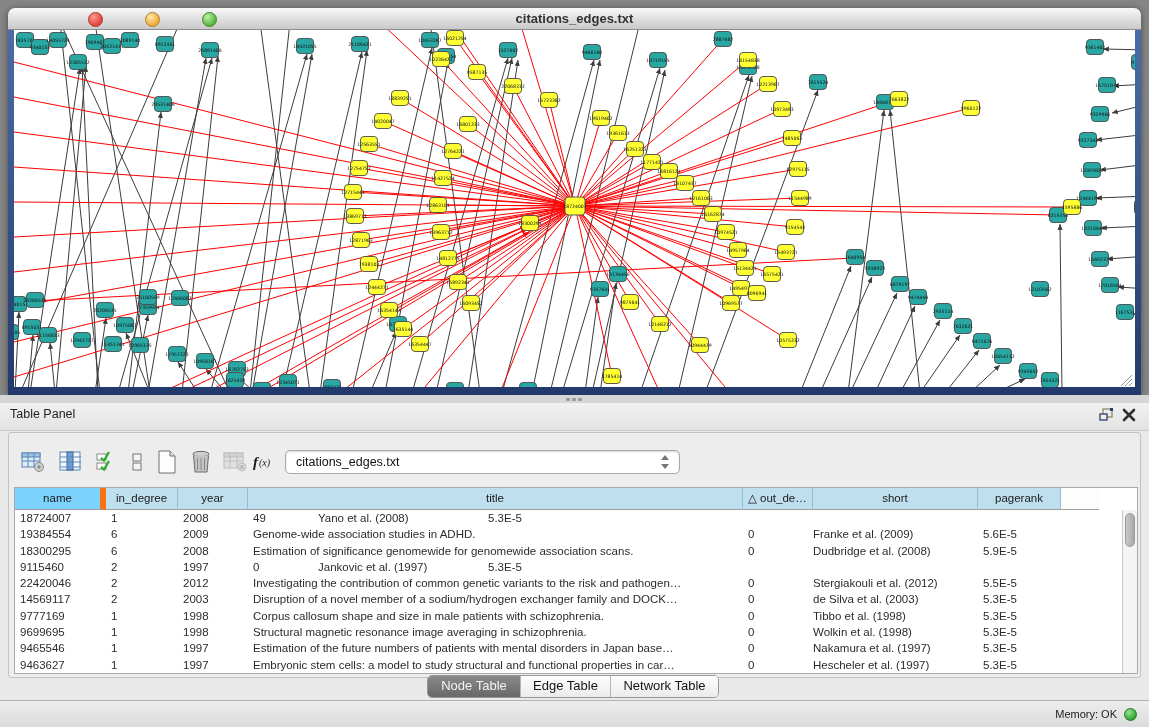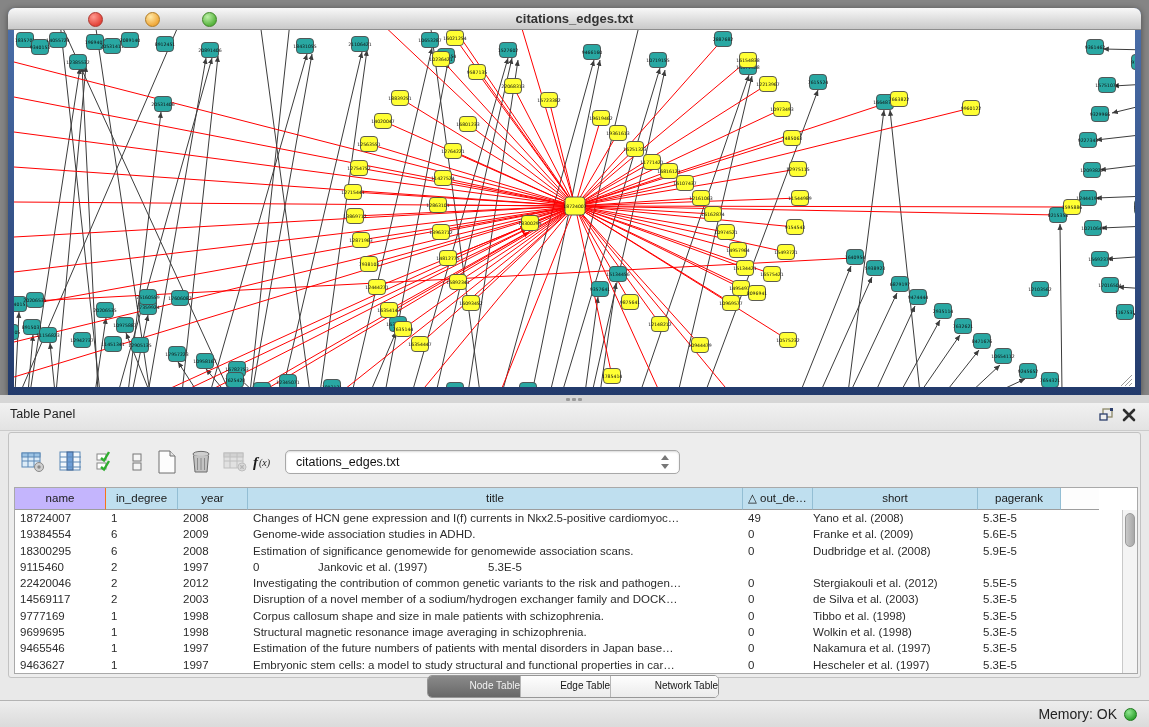--- a/index.html
+++ b/index.html
@@ -42,46 +42,46 @@
          box-shadow:inset 0 1px 2px rgba(0,0,0,.15);font-size:12.5px;color:#111;
          line-height:22px;padding-left:10px;cursor:pointer}
   .stepper{position:absolute;right:8px;top:3px;width:12px;height:16px}
 
   .dtable{position:absolute;left:14px;top:487px;width:1124px;height:187px;background:#fff;
           border:1px solid #a9a9a9;box-sizing:border-box;overflow:hidden}
   .thead{display:flex;height:22px}
   .th{box-sizing:border-box;font-size:11.5px;color:#1a1a1a;text-align:center;line-height:21px;
       background:#bfdfef;border-right:1px solid #93bed4;border-bottom:1px solid #9d9d9d;
       overflow:hidden;white-space:nowrap;cursor:pointer}
-  .th.gray{background:#c4b5fd;border-right:1px solid #f97316}
+  .th.gray{background:#7dd3fc;border-right:6px solid #f97316}
   .th.left{text-align:left;padding-left:5px}
   .th.filler{background:#fdfdfd;border-right:none;cursor:default}
   .tr{display:flex;height:16.3px}
   .td{box-sizing:border-box;font-size:11.5px;color:#2b2b2b;line-height:16.3px;
       overflow:hidden;white-space:nowrap;padding-left:5px}
   .td.center{text-align:left;padding-left:0}
   .col0{width:91px}.col1{width:72px}.col2{width:70px}.col3{width:495px}
   .col4{width:70px}.col5{width:165px}.col6{width:83px}.colf{width:38px}
   .vscroll{position:absolute;right:0;top:22px;bottom:0;width:15px;background:#f4f4f4;
            border-left:1px solid #c9c9c9;box-sizing:border-box}
   .vthumb{position:absolute;left:2px;top:3px;width:10px;height:34px;border-radius:5px;
           background:linear-gradient(90deg,#c9c9c9,#a8a8a8);border:1px solid #9a9a9a;box-sizing:border-box}
 
   
   .tabs{position:absolute;left:427px;top:675px;height:21px;display:flex;
         border:1px solid #979797;border-radius:5px;overflow:hidden;background:#fff}
-  .tab{font-size:10px;line-height:20px;text-align:right;cursor:pointer;
+  .tab{font-size:13px;line-height:20px;text-align:center;cursor:pointer;
        background:linear-gradient(#fefefe,#ebebeb);color:#151515;border-right:1px solid #b5b5b5;box-sizing:border-box}
   .tab:last-child{border-right:none}
   .tab.active{background:linear-gradient(#8a8a8a,#686868);color:#f3f3f3}
 
   
   .statusbar{position:absolute;left:0;top:700px;width:1149px;height:27px;
              background:linear-gradient(#ededed,#dbdbdb);border-top:1px solid #b3b3b3;box-sizing:border-box}
-  .memlabel{position:absolute;right:32px;top:0;font-size:14px;color:#222;line-height:26px}
+  .memlabel{position:absolute;right:32px;top:0;font-size:11px;color:#222;line-height:26px}
   .memdot{position:absolute;right:12px;top:7px;width:13px;height:13px;border-radius:50%;
           background:radial-gradient(circle at 35% 30%,#8fe68f,#2ea22e 75%);border:1px solid #1f7a1f;box-sizing:border-box;cursor:pointer}
 </style>
 </head>
 <body>
 
 <div class="netwin">
   <div class="titlebar">
     <span class="tl red"></span>
     <span class="tl yel"></span>
@@ -866,21 +866,20 @@
       <div class="th col4 left"><span>△ </span>out_de…</div>
       <div class="th col5">short</div>
       <div class="th col6">pagerank</div>
       <div class="th filler colf"></div>
     </div>
   <div id="tbody">
       <div class="tr">
         <div class="td col0">18724007</div>
         <div class="td col1">1</div>
         <div class="td col2">2008</div>
-        <div class="td col3">Changes of HCN gene expression and I(f) currents in Nkx2.5-positive cardiomyoc…</div>
         <div class="td col4">49</div>
         <div class="td col5 center">Yano et al. (2008)</div>
         <div class="td col6">5.3E-5</div>
       </div>
       <div class="tr">
         <div class="td col0">19384554</div>
         <div class="td col1">6</div>
         <div class="td col2">2009</div>
         <div class="td col3">Genome-wide association studies in ADHD.</div>
         <div class="td col4">0</div>

